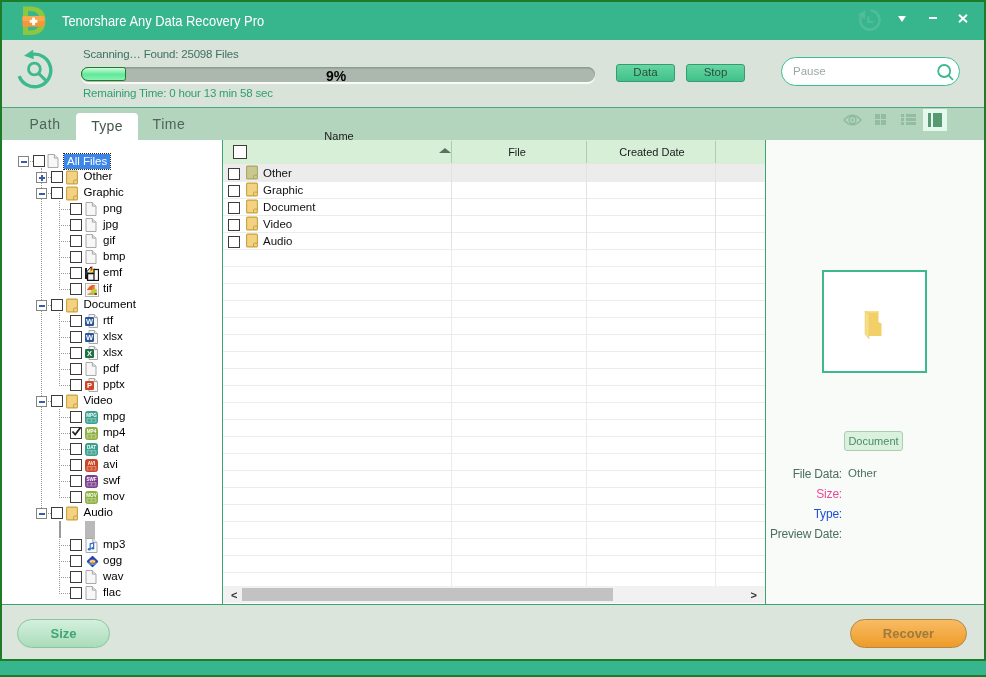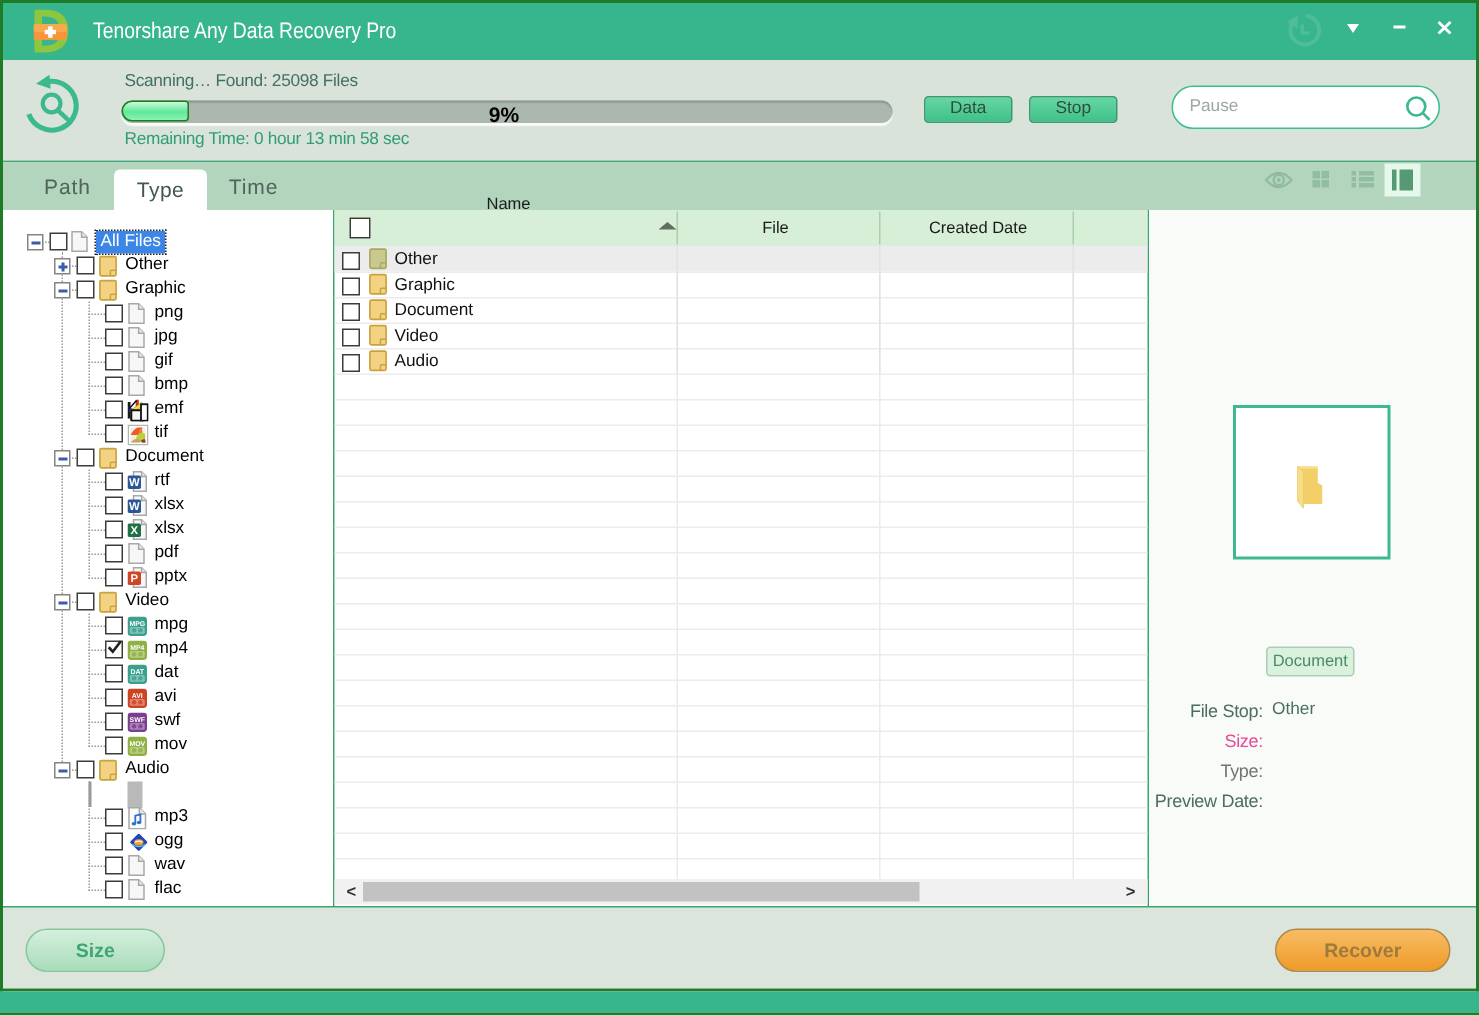--- a/index.html
+++ b/index.html
@@ -167,24 +167,24 @@
 <div style="position:absolute;right:8px;top:2px;font-size:11px;font-weight:bold;color:#333;line-height:14px">&gt;</div>
 <div style="position:absolute;left:19px;top:2px;width:371px;height:13px;background:#c2c2c2"></div>
 </div>
 <div class="abs" style="left:822px;top:270px;width:101px;height:99px;border:2px solid #3cb98e;background:#fff"></div>
 <svg class="abs" style="left:863px;top:309px" width="21" height="30" viewBox="0 0 21 30">
 <path d="M2 2 H15.5 V13 L18.5 14.5 V27 H6 Z" fill="#f3cf68"></path>
 <path d="M2 2 H15.5 V3.5 H2 Z" fill="#f8df8e"></path>
 <path d="M2 2 L6 5.5 V30 L2 25 Z" fill="#f7dd85" stroke="#eac865" stroke-width=".5"></path>
 </svg>
 <div class="abs" style="left:844px;top:431px;width:57px;height:18px;border:1px solid #abceb3;border-radius:3px;background:#d9f1dd;font-size:11px;color:#4d8a68;text-align:center;line-height:18px">Document</div>
-<div class="abs" style="left:742px;top:467px;width:100px;text-align:right;font-size:12px;color:#4c6e60;letter-spacing:-.2px">File Stop:</div>
+<div class="abs" style="left:742px;top:467px;width:100px;text-align:right;font-size:12px;color:#4c6e60;letter-spacing:-.2px">File Data:</div>
 <div class="abs" style="left:848px;top:467px;font-size:11.5px;color:#4c6e60">Other</div>
 <div class="abs" style="left:742px;top:487px;width:100px;text-align:right;font-size:12px;color:#ec4899;letter-spacing:-.2px">Size:</div>
-<div class="abs" style="left:742px;top:507px;width:100px;text-align:right;font-size:12px;color:#737373;letter-spacing:-.2px">Type:</div>
+<div class="abs" style="left:742px;top:507px;width:100px;text-align:right;font-size:12px;color:#1d4ed8;letter-spacing:-.2px">Type:</div>
 <div class="abs" style="left:742px;top:527px;width:100px;text-align:right;font-size:12px;color:#4c6e60;letter-spacing:-.2px">Preview Date:</div>
 <div class="dot-v" style="left:41px;top:168px;height:346px"></div>
 <div class="dot-v" style="left:59px;top:201px;height:89px"></div>
 <div class="dot-v" style="left:59px;top:313px;height:73px"></div>
 <div class="dot-v" style="left:59px;top:409px;height:89px"></div>
 <div class="dot-v" style="left:59px;top:521px;height:73px"></div>
 <div class="abs" style="left:59px;top:521px;width:1.5px;height:17px;background:#9a9a9a"></div>
 <div class="abs" style="left:85px;top:521px;width:10px;height:18px;background:#b9b9b9"></div>
 <div class="dot-h" style="left:28px;top:161px;width:5px"></div>
 <div class="exp" style="left:18px;top:156px">

